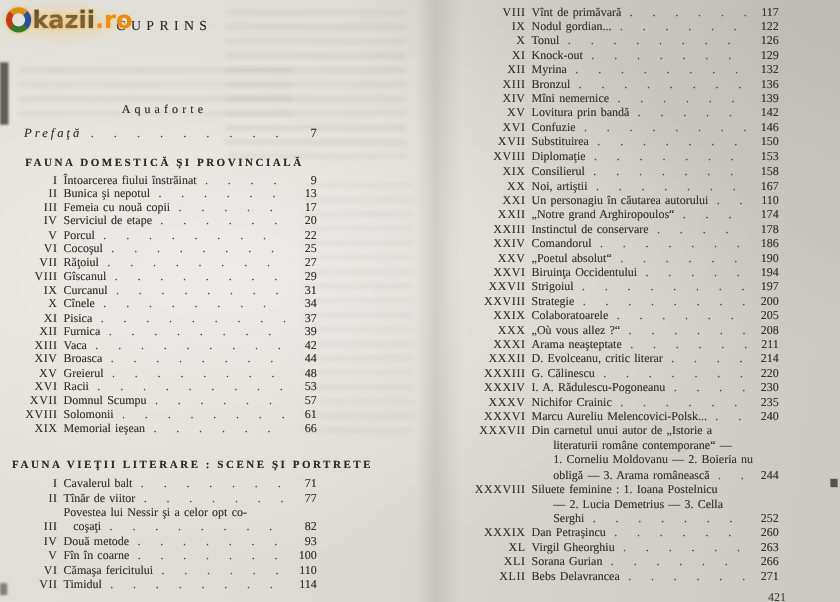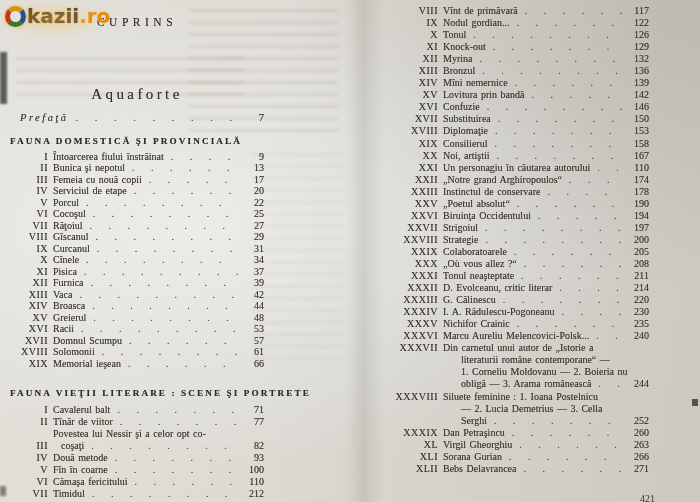--- a/index.html
+++ b/index.html
@@ -32,22 +32,22 @@
     box-shadow:0 0 3px rgba(236,160,34,.8);}
   .logo-o::after{content:"";position:absolute;inset:5px;border-radius:50%;background:#e4e2db;}
   .logo-kazii{font-size:20px;line-height:21px;color:#463c33;margin-left:1px;
     text-shadow:0 0 2px rgba(236,160,34,.95),0 0 1px rgba(236,160,34,.8);}
   .logo-ro{font-size:20px;line-height:21px;color:#e8890f;text-shadow:0 0 2px rgba(244,196,96,.7);}
   
   .page{position:absolute;color:#39352e;text-shadow:0 0 .5px rgba(56,52,45,.5);}
   #pageL{left:10px;top:10px;width:254px;}
   #pageR{left:386px;top:5px;width:263px;}
   .book-title{text-align:center;font-size:11.5px;letter-spacing:4.5px;margin-top:6px;color:#33302a;}
-  .part-head{text-align:center;font-size:15px;letter-spacing:3.4px;margin-top:58px;color:#33302a;}
-  .sec-head{font-weight:bold;font-size:9.2px;letter-spacing:2.1px;color:#2e2b25;white-space:nowrap;}
+  .part-head{text-align:center;font-size:10px;letter-spacing:3.4px;margin-top:58px;color:#33302a;}
+  .sec-head{text-align:center;font-weight:bold;font-size:9.2px;letter-spacing:2.1px;color:#2e2b25;white-space:nowrap;}
   .sh-gap1{margin:12px 0 5px 0;}
   .sh-gap2{margin:19px 0 6px 0;}
   
   .entry{display:flex;align-items:flex-start;font-size:10px;word-spacing:1px;}
   #pageL .entry{line-height:11.5px;align-items:flex-end;}
   #pageL .sec2 .entry{line-height:12px;}
   #pageR .entry{line-height:12.05px;}
   .num{flex:none;text-align:right;letter-spacing:.5px;}
   #pageL .num{width:38px;}
   #pageR .num{width:52px;}
@@ -349,21 +349,21 @@
               <span class="pg">110</span>
             </div>
           </div>
         </div>
         <div class="entry">
           <span class="num">VII</span>
           <div class="ebody">
             <div class="lrow">
               <span class="ltext">Timidul</span>
               <span class="dots"></span>
-              <span class="pg">212</span>
+              <span class="pg">114</span>
             </div>
           </div>
         </div>
       </div>
     </div>
 </div>
 
 <div class="page" id="pageR">
   <div id="right-entries">
       <div class="entry">
@@ -520,20 +520,30 @@
         <span class="num">XXIII</span>
         <div class="ebody">
           <div class="lrow">
             <span class="ltext">Instinctul de conservare</span>
             <span class="dots"></span>
             <span class="pg">178</span>
           </div>
         </div>
       </div>
       <div class="entry">
+        <span class="num">XXIV</span>
+        <div class="ebody">
+          <div class="lrow">
+            <span class="ltext">Comandorul</span>
+            <span class="dots"></span>
+            <span class="pg">186</span>
+          </div>
+        </div>
+      </div>
+      <div class="entry">
         <span class="num">XXV</span>
         <div class="ebody">
           <div class="lrow">
             <span class="ltext">„Poetul absolut“</span>
             <span class="dots"></span>
             <span class="pg">190</span>
           </div>
         </div>
       </div>
       <div class="entry">
@@ -583,21 +593,21 @@
             <span class="ltext">„Où vous allez ?“</span>
             <span class="dots"></span>
             <span class="pg">208</span>
           </div>
         </div>
       </div>
       <div class="entry">
         <span class="num">XXXI</span>
         <div class="ebody">
           <div class="lrow">
-            <span class="ltext">Tonul neaşteptate</span>
+            <span class="ltext">Arama neaşteptate</span>
             <span class="dots"></span>
             <span class="pg">211</span>
           </div>
         </div>
       </div>
       <div class="entry">
         <span class="num">XXXII</span>
         <div class="ebody">
           <div class="lrow">
             <span class="ltext">D. Evolceanu, critic literar</span>

